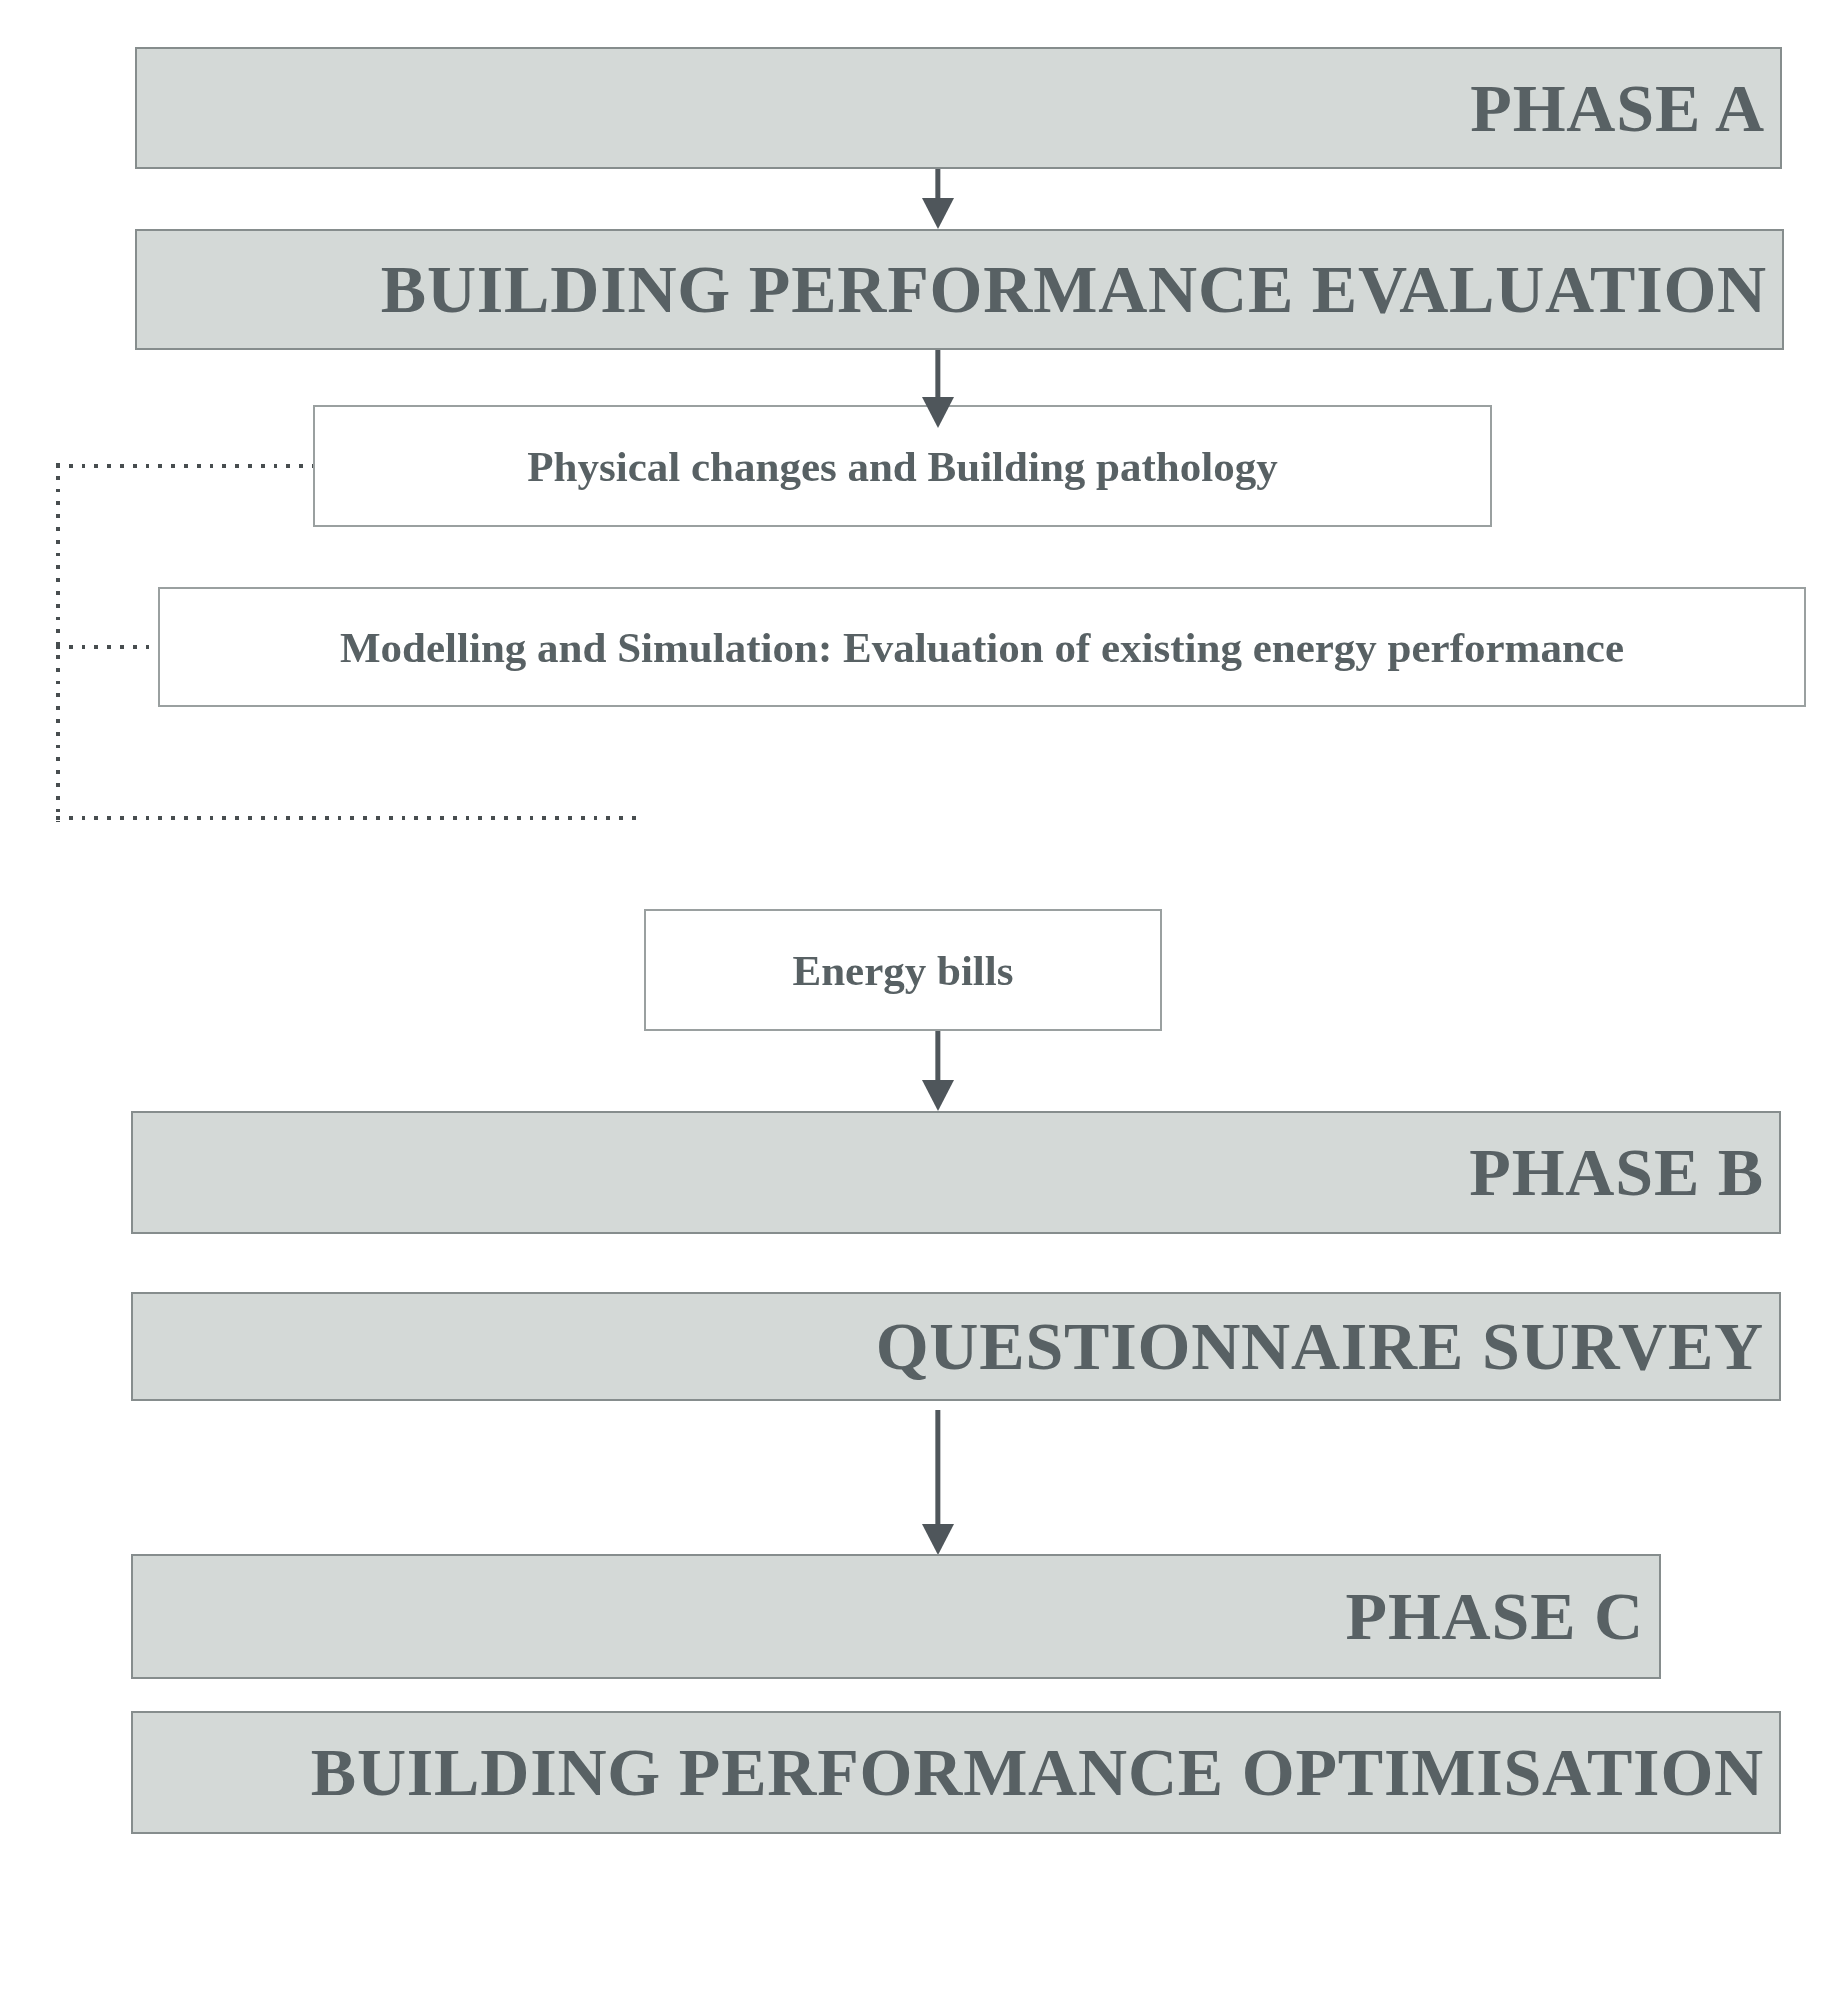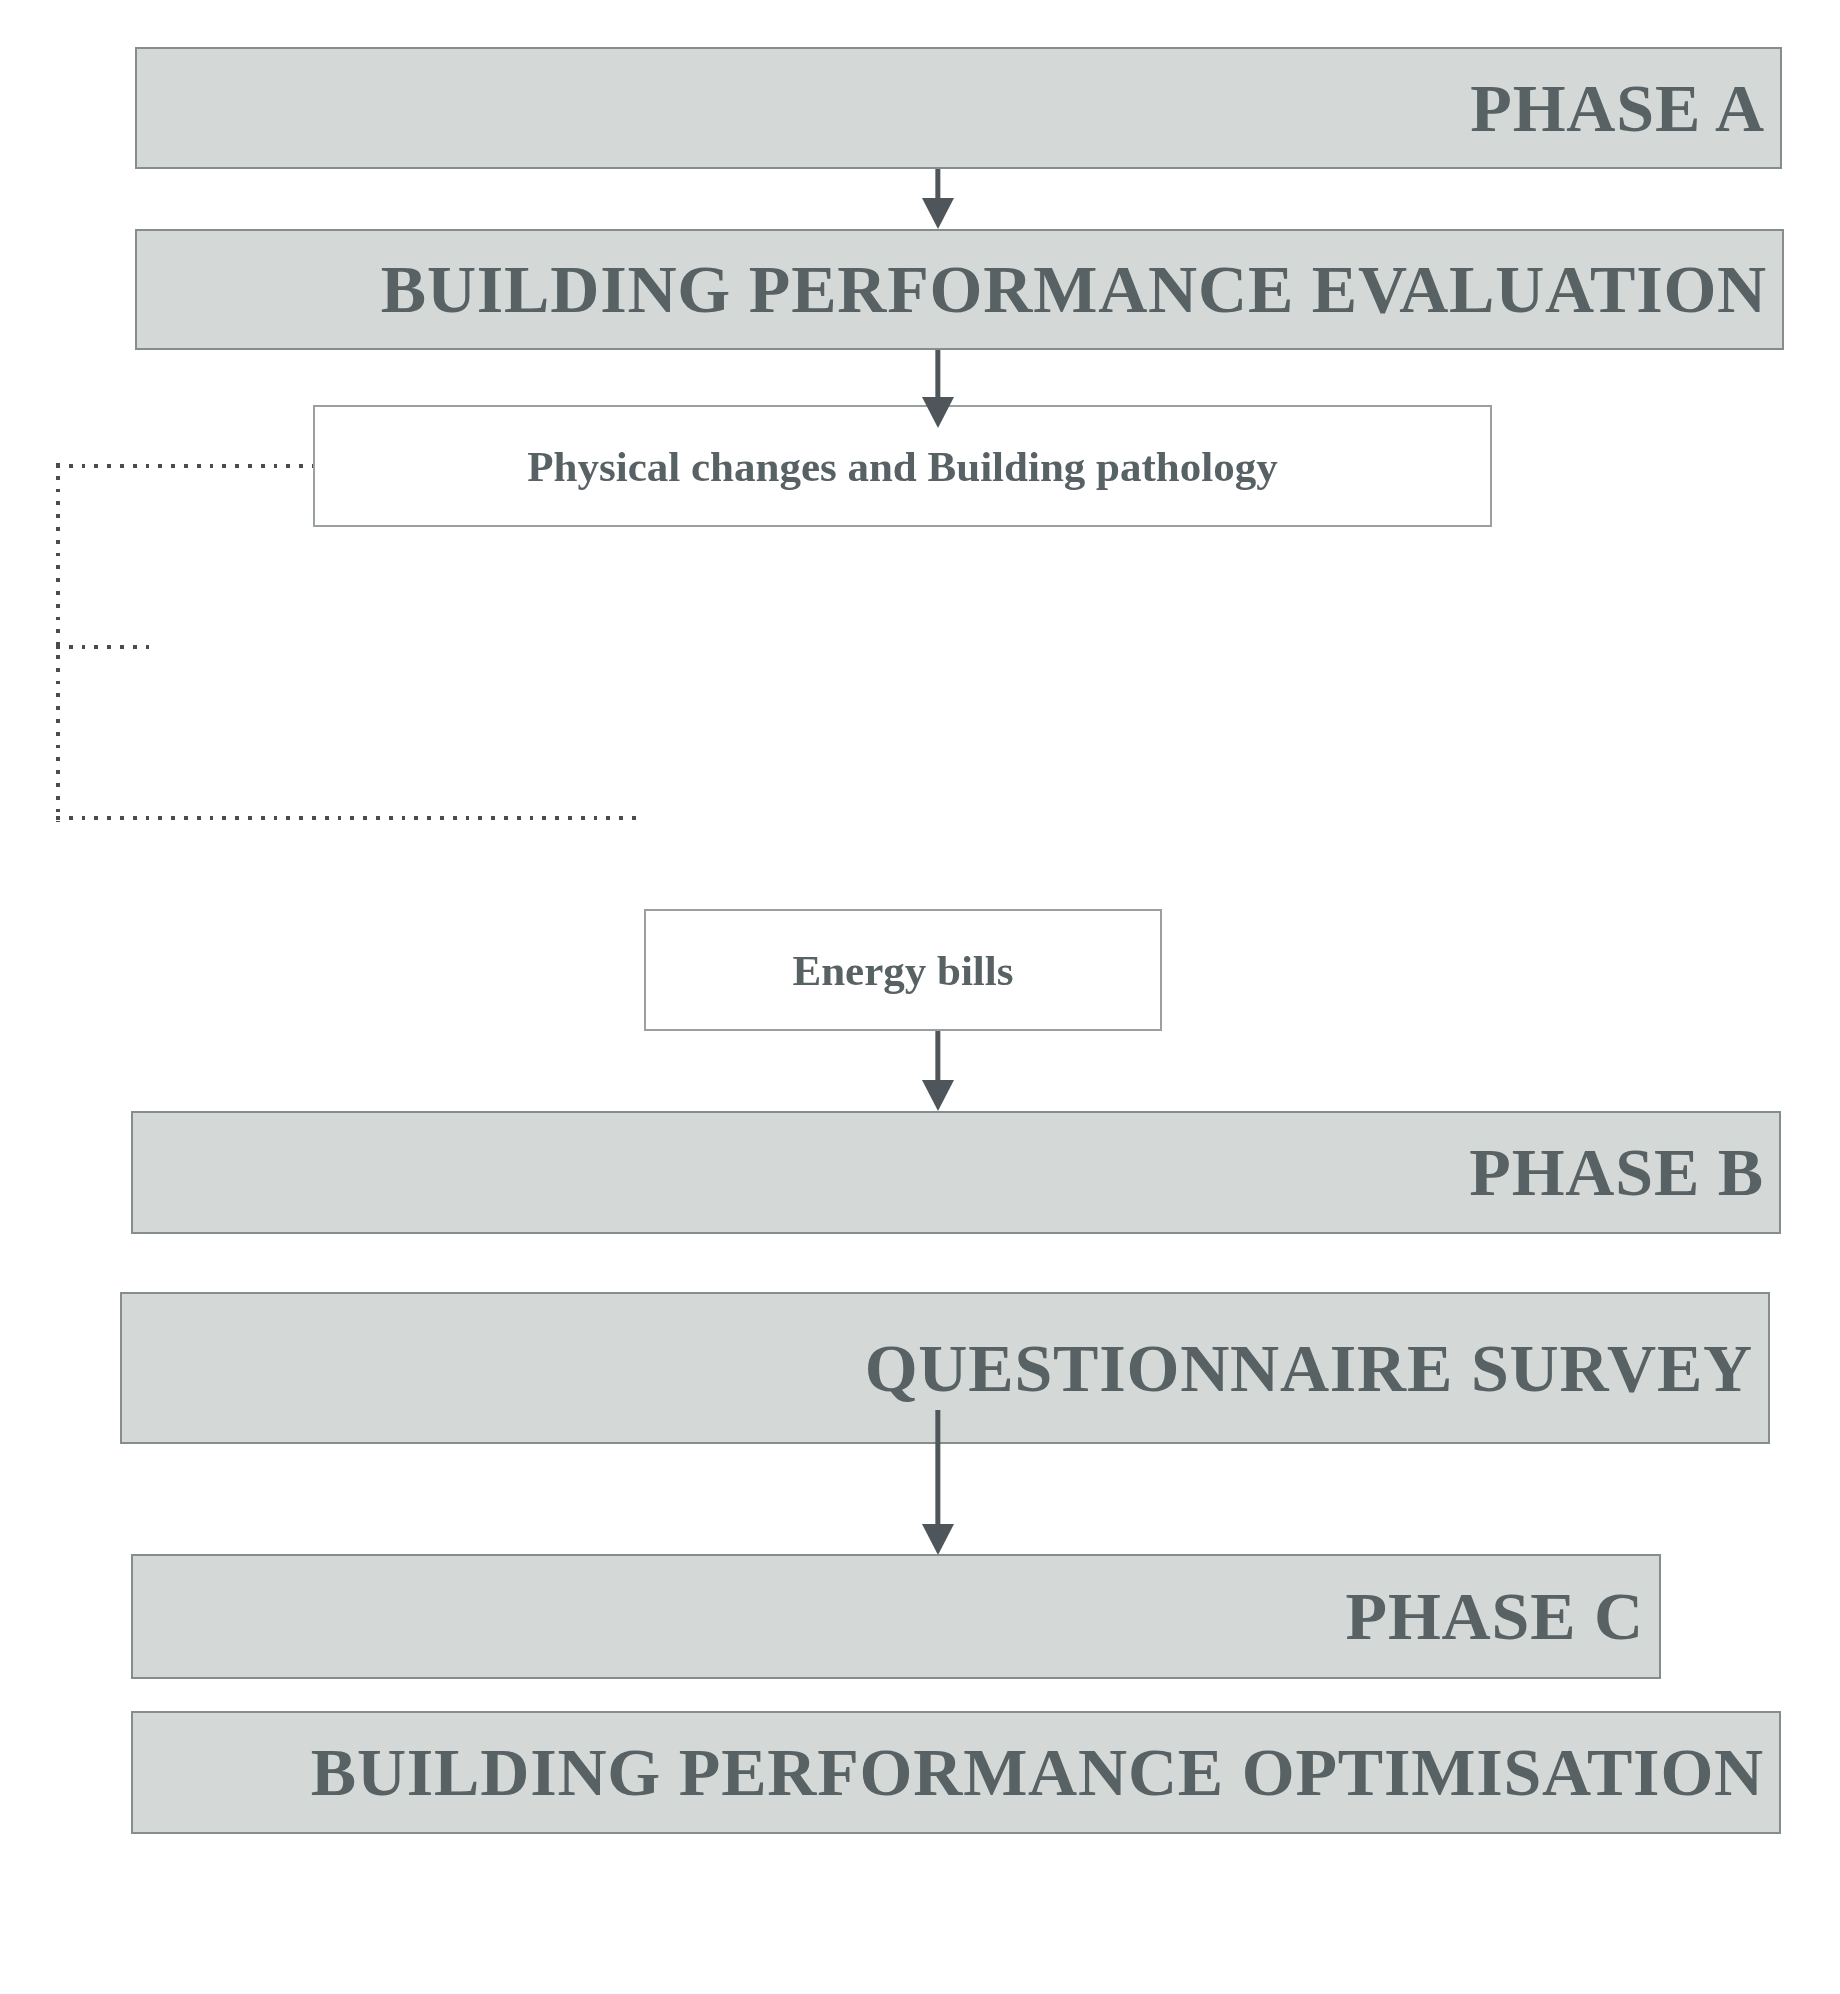--- a/index.html
+++ b/index.html
@@ -40,21 +40,21 @@
   .node span { display: block; padding: 0 15px; white-space: nowrap; }
 
   
   .n-phase-a        { left: 135px;  top: 47px;   width: 1647px; height: 122px; }
   .n-bpe            { left: 135px;  top: 229px;  width: 1649px; height: 121px; }
   .n-physical       { left: 313px;  top: 405px;  width: 1179px; height: 122px; }
   .n-modelling      { left: 158px;  top: 587px;  width: 1648px; height: 120px; }
   .n-thermal        { left: 644px;  top: 748px;  width: 518px;  height: 122px; }
   .n-energy         { left: 644px;  top: 909px; width: 518px;  height: 122px; }
   .n-phase-b        { left: 131px;  top: 1111px; width: 1650px; height: 123px; }
-  .n-questionnaire  { left: 120px;  top: 1292px; width: 1650px; height: 152px; }
+  .n-questionnaire  { left: 131px;  top: 1292px; width: 1650px; height: 109px; }
   .n-phase-c        { left: 131px;  top: 1554px; width: 1530px; height: 125px; }
   .n-bpo            { left: 131px;  top: 1711px; width: 1650px; height: 123px; }
   .n-retrofit       { left: 131px;  top: 1872px; width: 1650px; height: 84px; }
 
   
   .arrow {
     position: absolute;
     width: 33px;
     left: 921px;
   }
@@ -124,20 +124,23 @@
 
   <div class="arrow a2">
     <div class="shaft"></div>
     <div class="head"></div>
   </div>
 
   <div class="node white n-physical">
     <span>Physical changes and Building pathology</span>
   </div>
 
+  <div class="node white n-modelling">
+    <span>Modelling and Simulation: Evaluation of existing energy performance</span>
+  </div>
 
 
   <div class="node white n-energy">
     <span>Energy bills</span>
   </div>
 
   <div class="arrow a3">
     <div class="shaft"></div>
     <div class="head"></div>
   </div>

